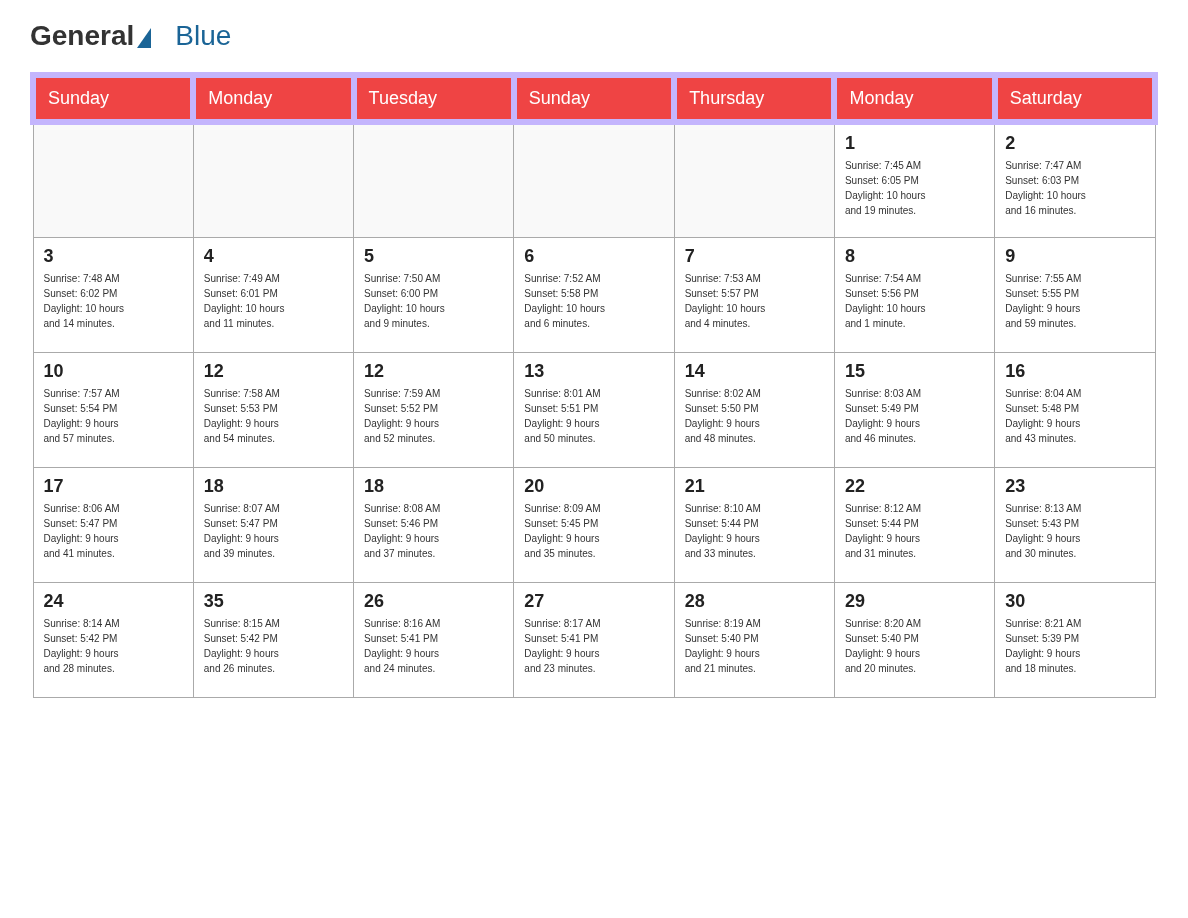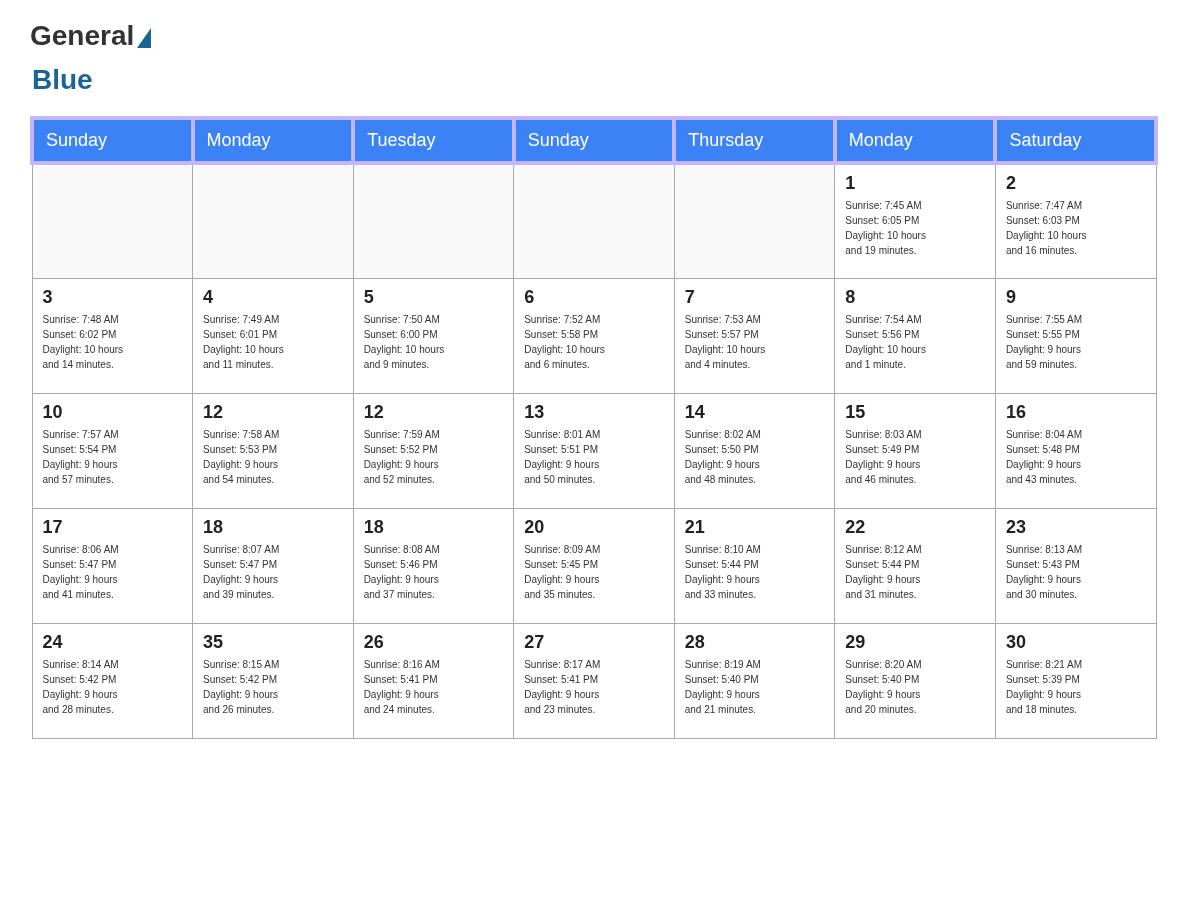--- a/index.html
+++ b/index.html
@@ -11,22 +11,22 @@
       min-height: 918px;
     }
     .header {
       display: flex;
       justify-content: space-between;
       align-items: flex-start;
       margin-bottom: 20px;
     }
     .logo {
       display: flex;
-      flex-direction: column;
       align-items: flex-start;
+      gap: 20px;
     }
     .logo-top {
       display: flex;
       align-items: center;
       font-size: 28px;
       font-weight: bold;
       color: #333;
     }
     .logo-general { color: #333; }
     .logo-triangle {
@@ -36,49 +36,48 @@
       border-right: 0px solid transparent;
       border-bottom: 20px solid #1a6496;
       margin-left: 3px;
       margin-right: 2px;
       position: relative;
       top: 2px;
     }
     .logo-blue {
       color: #1a6496;
       font-size: 28px;
-      font-weight: bold;
+      font-weight: normal;
       margin-left: 4px;
-      margin-top: 12px;
     }
     .title-block {
       text-align: right;
     }
     .month-title {
       font-size: 52px;
       font-weight: normal;
       color: #222;
       line-height: 1.1;
     }
     .location-title {
       font-size: 22px;
       color: #555;
       margin-top: 4px;
     }
     .calendar {
       width: 100%;
       border-collapse: collapse;
     }
     .calendar th {
-      background-color: #3b82f6;
+      background-color: #ef4444;
       color: #fff;
       font-size: 18px;
       font-weight: normal;
       padding: 10px 12px;
-      border: 4px solid #c4b5fd;
+      border: 6px solid #c4b5fd;
       text-align: left;
     }
     .calendar td {
       border: 1px solid #aaa;
       vertical-align: top;
       padding: 8px 10px;
       width: 14.28%;
       min-height: 100px;
     }
     .day-number {

